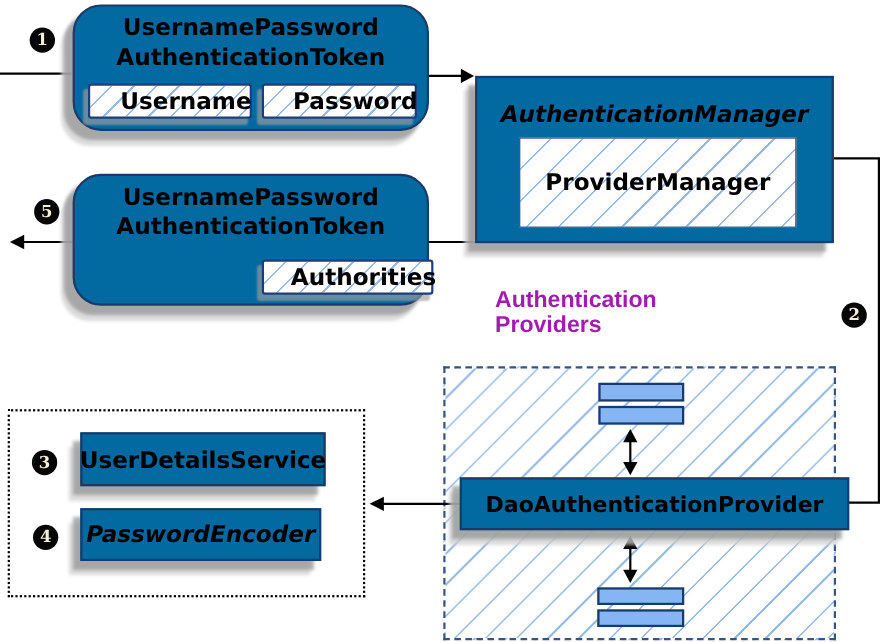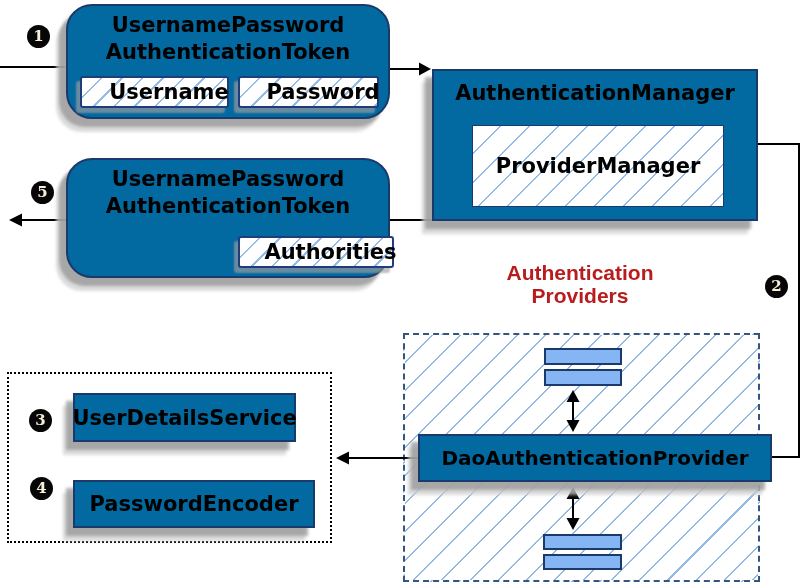--- a/index.html
+++ b/index.html
@@ -79,23 +79,23 @@
     background:#060606;
     color:#f6eed8;
     display:flex; align-items:center; justify-content:center;
     font-family:"DejaVu Serif", serif;
     font-weight:bold; font-size:15px; line-height:1;
   }
 
   .heading {
     position:absolute; z-index:2;
     left:450px; top:261px; width:260px;
-    text-align:center; font-family:"Liberation Sans", sans-serif;
+    font-family:"Liberation Sans", sans-serif;
     font-weight:bold; font-size:21px; line-height:23px;
-    color:#b91c1c; white-space:pre-line;
+    color:#a21caf; white-space:pre-line;
   }
 
   .flat-label {
     display:flex; align-items:center; justify-content:center;
     height:100%; font-weight:bold; color:#000000; white-space:nowrap;
   }
 </style>
 </head>
 <body>
 
@@ -141,21 +141,21 @@
 AuthenticationToken</div>
     <div class="hatch-field" style="left:12px; top:70px; width:149px; height:32px;">
       <span>Username</span>
     </div>
     <div class="hatch-field" style="left:170px; top:70px; width:141px; height:32px;">
       <span>Password</span>
     </div>
   </div>
 
   <div class="box-blue" style="left:432px; top:69px; width:326px; height:152px;">
-    <div class="box-title" style="padding-top:9px;">AuthenticationManager</div>
+    <div class="box-title" style="padding-top:20px;font-style:italic;">AuthenticationManager</div>
     <div class="hatch-inner" style="left:38px; top:54px; width:252px; height:82px;">
       <span>ProviderManager</span>
     </div>
   </div>
 
   <div class="box-blue rounded" style="left:66px; top:158px; width:324px; height:120px;">
     <div class="box-title">UsernamePassword
 AuthenticationToken</div>
     <div class="hatch-field" style="left:170px; top:76px; width:156px; height:32px;">
       <span>Authorities</span>
@@ -175,17 +175,17 @@
   <div class="box-blue" style="left:418px; top:434px; width:354px; height:48px;">
     <div class="flat-label" style="font-size:20px;">DaoAuthenticationProvider</div>
   </div>
 
   <div class="dotted-container"></div>
 
   <div class="box-blue" style="left:73px; top:393px; width:223px; height:49px;">
     <div class="flat-label" style="font-size:21px;">UserDetailsService</div>
   </div>
 
-  <div class="box-blue" style="left:73px; top:480px; width:242px; height:48px;">
+  <div class="box-blue" style="left:73px; top:462px; width:219px; height:48px;font-style:italic;">
     <div class="flat-label" style="font-size:21px;">PasswordEncoder</div>
   </div>
 
 </div>
 
 </body></html>

